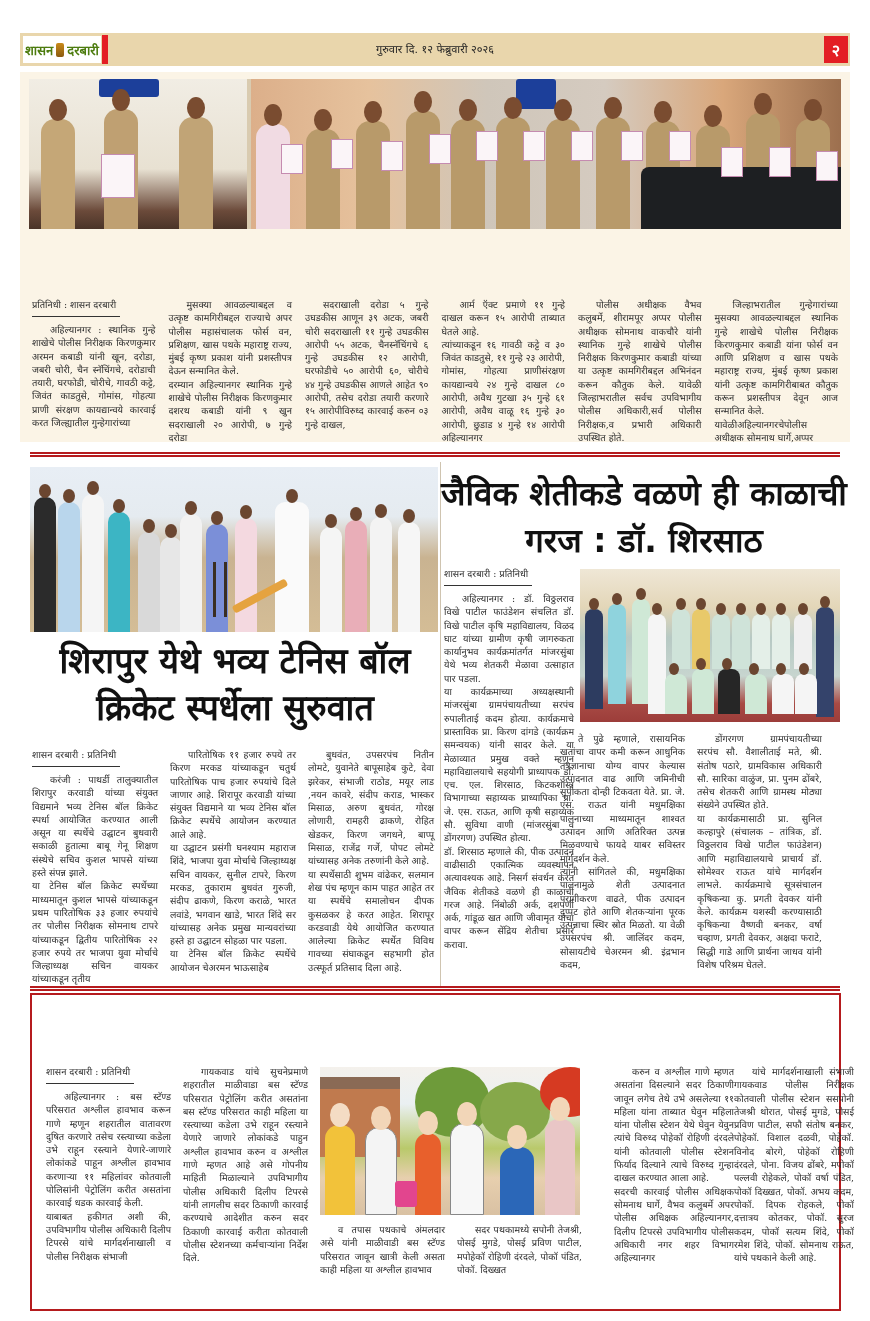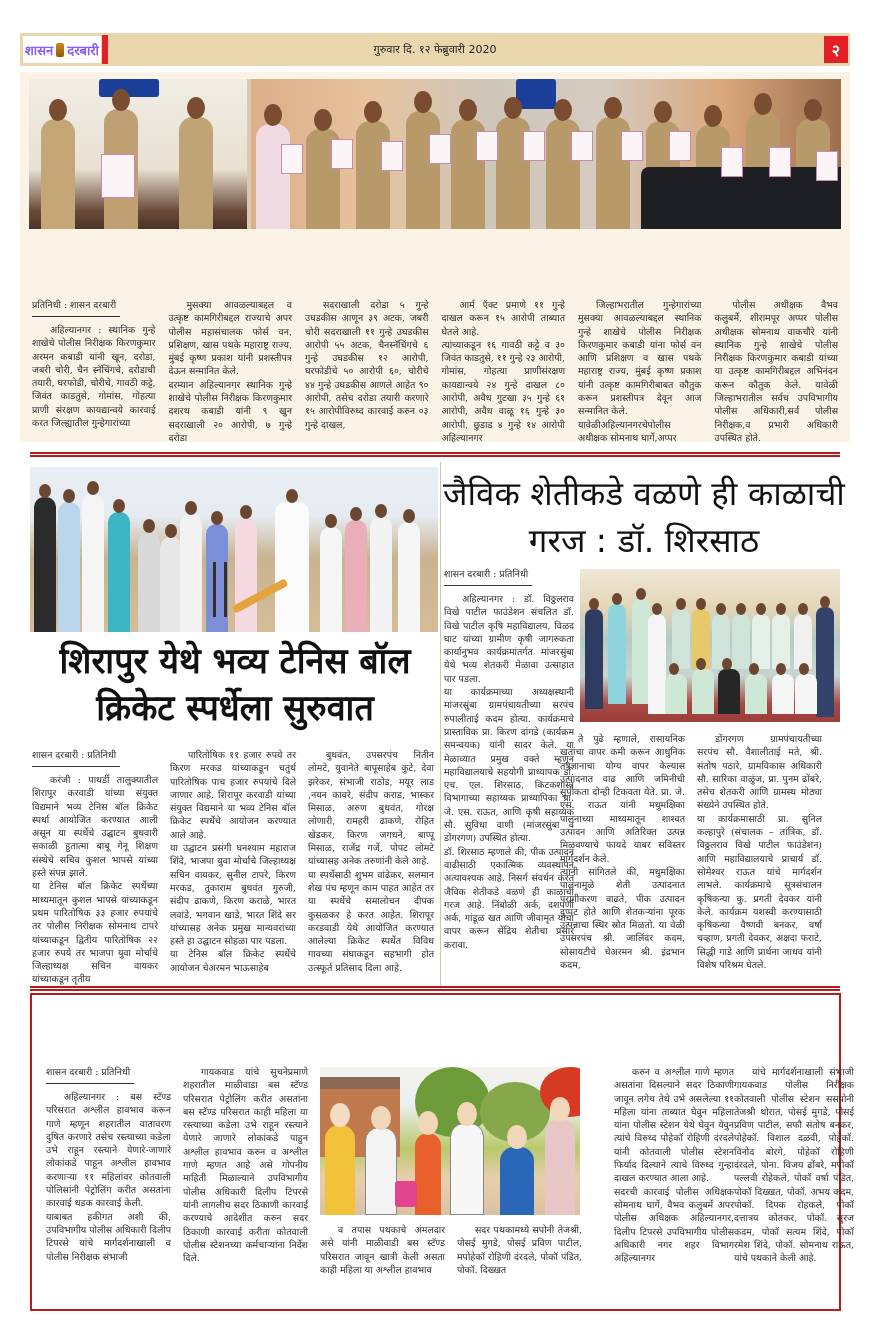--- a/index.html
+++ b/index.html
@@ -2,21 +2,21 @@
 <html><head>
 <meta charset="utf-8">
 <style>
   *{box-sizing:border-box;margin:0;padding:0;}
   html,body{width:870px;height:1321px;background:#ffffff;overflow:hidden;}
   body{font-family:"DejaVu Serif",serif;color:#1a1a1a;position:relative;}
   .page{position:absolute;left:20px;top:0;width:830px;height:1321px;}
 
   
   .masthead{position:absolute;left:0;top:33px;width:830px;height:33px;background:#e9d6ac;}
-  .logo{position:absolute;left:3px;top:3px;width:78px;height:27px;background:#fff;display:flex;align-items:center;justify-content:center;font-family:"DejaVu Sans",sans-serif;font-weight:bold;font-size:13px;color:#8b5cf6;}
+  .logo{position:absolute;left:3px;top:3px;width:78px;height:27px;background:#fff;display:flex;align-items:center;justify-content:center;font-family:"DejaVu Sans",sans-serif;font-weight:bold;font-size:13px;color:#4d7c0f;}
   .logo-bar{position:absolute;left:82px;top:2px;width:6px;height:29px;background:#e31e24;}
   .logo-seat{display:inline-block;width:8px;height:14px;margin:0 3px;background:linear-gradient(#c98a1a,#8a5a10);border-radius:2px;}
   .header-date{position:absolute;left:0;right:0;top:8px;text-align:center;font-family:"DejaVu Sans",sans-serif;font-size:11px;color:#222;}
   .page-num{position:absolute;right:2px;top:3px;width:24px;height:27px;background:#e31e24;color:#fff;font-family:"DejaVu Sans",sans-serif;font-weight:bold;font-size:16px;display:flex;align-items:center;justify-content:center;}
 
   
   .s1{position:absolute;left:0;top:72px;width:830px;height:370px;background:#fbf4e6;}
   .s1-photo{position:absolute;left:9px;top:7px;width:812px;height:150px;background:#d9cbb0;overflow:hidden;}
   .photo-a{position:absolute;left:0;top:0;width:218px;height:150px;background:linear-gradient(180deg,#f1ede4 0%,#e8e1d2 60%,#6b4a3a 88%,#4a3428 100%);}
   .photo-b{position:absolute;left:222px;top:0;width:590px;height:150px;background:linear-gradient(90deg,#dcaf8a 0%,#e6c29d 20%,#cfc6ba 40%,#d5cbc0 60%,#d9a77b 80%,#9c6f4e 100%);}
@@ -41,21 +41,21 @@
   
   .cricket-photo{position:absolute;left:10px;top:467px;width:408px;height:165px;background:linear-gradient(180deg,#e8eef5 0%,#e5ebf0 30%,#c9b391 55%,#d4bd96 100%);overflow:hidden;}
   .cp-person{position:absolute;bottom:0;width:22px;border-radius:10px 10px 0 0;}
   .cp-person .head{position:absolute;top:-13px;left:5px;width:12px;height:14px;border-radius:50%;background:#6b4630;}
   .stumps{position:absolute;left:183px;top:95px;width:14px;height:55px;border-left:3px solid #3a2e22;border-right:3px solid #3a2e22;}
   .bat{position:absolute;left:200px;top:125px;width:60px;height:8px;background:#e5a33f;transform:rotate(-28deg);border-radius:3px;}
 
   .s2-headline{position:absolute;left:10px;top:640px;width:410px;text-align:center;font-family:"DejaVu Sans",sans-serif;font-weight:bold;font-size:34px;line-height:44px;color:#111;transform:scaleY(1.05);}
 
   
-  .s3-headline{position:absolute;left:418px;top:470px;width:412px;text-align:center;font-family:"DejaVu Sans",sans-serif;font-weight:normal;font-size:33px;line-height:47px;color:#111;}
+  .s3-headline{position:absolute;left:418px;top:470px;width:412px;text-align:center;font-family:"DejaVu Sans",sans-serif;font-weight:bold;font-size:33px;line-height:47px;color:#111;}
   .s3-photo{position:absolute;left:560px;top:569px;width:260px;height:153px;background:linear-gradient(180deg,#efe7d6 0%,#e3d6b8 25%,#b7c9c4 45%,#c7d5cf 70%,#a84a44 88%,#9c3d3a 100%);overflow:hidden;}
   .st-person{position:absolute;width:18px;border-radius:8px 8px 0 0;background:#cfe3d9;}
   .st-person .head{position:absolute;top:-11px;left:4px;width:10px;height:12px;border-radius:50%;background:#6b4630;}
   .vrule{position:absolute;width:1px;background:#cfc4b0;}
 
   
   .s4-frame{position:absolute;left:10px;top:993px;width:811px;height:318px;border:2px solid #b51b1e;}
   .s4-banner{position:absolute;left:10px;top:8px;width:787px;height:50px;background:#03a584;display:flex;align-items:center;justify-content:center;}
   .s4-banner h1{font-family:"DejaVu Sans",sans-serif;font-weight:bold;font-size:29px;color:#fff;white-space:nowrap;transform:scaleY(1.15);}
   .cartoon{position:absolute;left:288px;top:72px;width:260px;height:148px;background:linear-gradient(180deg,#f4f1ec 0%,#eaf0f2 25%,#b9c96b 55%,#e7cfae 75%,#d9c1a3 100%);overflow:hidden;}
@@ -70,21 +70,21 @@
 
 <div class="page">
 
   <div class="masthead">
     <div class="logo">
       <span>शासन</span>
       <span class="logo-seat"></span>
       <span>दरबारी</span>
     </div>
     <div class="logo-bar"></div>
-    <div class="header-date">गुरुवार दि. १२ फेब्रुवारी 2020</div>
+    <div class="header-date">गुरुवार दि. १२ फेब्रुवारी २०२६</div>
     <div class="page-num">२</div>
   </div>
 
   <div class="s1">
     <div class="s1-photo" title="पोलीस अधिकारी प्रशस्तीपत्रांसह">
       <div class="photo-a">
         <div class="emblem" style="left:70px;top:0;width:60px;height:18px;"></div>
         <div class="person" style="left:12px;height:110px;background:#c5a777;">
             <div class="head"></div>
           </div>
@@ -155,23 +155,23 @@
       <div class="col" style="width:124px;">
         <div class="byline">प्रतिनिधी : शासन दरबारी</div>
         <div class="byline-rule"></div>
         <div class="para">अहिल्यानगर : स्थानिक गुन्हे शाखेचे पोलीस निरीक्षक किरणकुमार अरमन कबाडी यांनी खून, दरोडा, जबरी चोरी, चैन स्नॅचिंगचे, दरोडाची तयारी, घरफोडी, चोरीचे, गावठी कट्टे, जिवंत काडतुसे, गोमांस, गोहत्या प्राणी संरक्षण कायद्यान्वये कारवाई करत जिल्ह्यातील गुन्हेगारांच्या</div>
       </div>
       <div class="col para" style="width:124px;white-space:pre-line;">मुसक्या आवळल्याबद्दल व उत्कृष्ट कामगिरीबद्दल राज्याचे अपर पोलीस महासंचालक फोर्स वन, प्रशिक्षण, खास पथके महाराष्ट्र राज्य, मुंबई कृष्ण प्रकाश यांनी प्रशस्तीपत्र देऊन सन्मानित केले.
  दरम्यान अहिल्यानगर स्थानिक गुन्हे शाखेचे पोलीस निरीक्षक किरणकुमार दशरथ कबाडी यांनी ९ खुन सदराखाली २० आरोपी, ७ गुन्हे दरोडा</div>
       <div class="col para" style="width:124px;white-space:pre-line;">सदराखाली दरोडा ५ गुन्हे उघडकीस आणून ३९ अटक, जबरी चोरी सदराखाली ११ गुन्हे उघडकीस आरोपी ५५ अटक, चैनस्नॅचिंगचे ६ गुन्हे उघडकीस १२ आरोपी, घरफोडीचे ५० आरोपी ६०, चोरीचे ४४ गुन्हे उघडकीस आणले आहेत ९० आरोपी, तसेच दरोडा तयारी करणारे १५ आरोपीविरुध्द कारवाई करुन ०३ गुन्हे दाखल,</div>
       <div class="col para" style="width:124px;white-space:pre-line;">आर्म ऍक्ट प्रमाणे ११ गुन्हे दाखल करून १५ आरोपी ताब्यात घेतले आहे.
  त्यांच्याकडून १६ गावठी कट्टे व ३० जिवंत काडतुसे, ११ गुन्हे २३ आरोपी, गोमांस, गोहत्या प्राणीसंरक्षण कायद्यान्वये २४ गुन्हे दाखल ८० आरोपी, अवैध गुटखा ३५ गुन्हे ६१ आरोपी, अवैध वाळू १६ गुन्हे ३० आरोपी, छुडाड ४ गुन्हे १४ आरोपी अहिल्यानगर</div>
+      <div class="col para" style="width:124px;white-space:pre-line;">पोलीस अधीक्षक वैभव कलुबर्मे, शीरामपूर अप्पर पोलीस अधीक्षक सोमनाथ वाकचौरे यांनी स्थानिक गुन्हे शाखेचे पोलीस निरीक्षक किरणकुमार कबाडी यांच्या या उत्कृष्ट कामगिरीबद्दल अभिनंदन करून कौतुक केले. यावेळी जिल्हाभरातील सर्वच उपविभागीय पोलीस अधिकारी,सर्व पोलीस निरीक्षक,व प्रभारी अधिकारी उपस्थित होते.</div>
       <div class="col para" style="width:124px;white-space:pre-line;">जिल्हाभरातील गुन्हेगारांच्या मुसक्या आवळल्याबद्दल स्थानिक गुन्हे शाखेचे पोलीस निरीक्षक किरणकुमार कबाडी यांना फोर्स वन आणि प्रशिक्षण व खास पथके महाराष्ट्र राज्य, मुंबई कृष्ण प्रकाश यांनी उत्कृष्ट कामगिरीबाबत कौतुक करून प्रशस्तीपत्र देवून आज सन्मानित केले.
  यावेळीअहिल्यानगरचेपोलीस अधीक्षक सोमनाथ घार्गे,अप्पर</div>
-      <div class="col para" style="width:124px;white-space:pre-line;">पोलीस अधीक्षक वैभव कलुबर्मे, शीरामपूर अप्पर पोलीस अधीक्षक सोमनाथ वाकचौरे यांनी स्थानिक गुन्हे शाखेचे पोलीस निरीक्षक किरणकुमार कबाडी यांच्या या उत्कृष्ट कामगिरीबद्दल अभिनंदन करून कौतुक केले. यावेळी जिल्हाभरातील सर्वच उपविभागीय पोलीस अधिकारी,सर्व पोलीस निरीक्षक,व प्रभारी अधिकारी उपस्थित होते.</div>
     </div>
   </div>
 
   <div class="red-rule" style="top:452px;"></div>
 
   <div class="cricket-photo" title="क्रिकेट स्पर्धेचे उद्घाटन">
     <div class="cp-person" style="left:4px;height:135px;background:#2b2b2b;">
         <div class="head"></div>
       </div>
     <div class="cp-person" style="left:28px;height:130px;background:#b9d6ec;">

